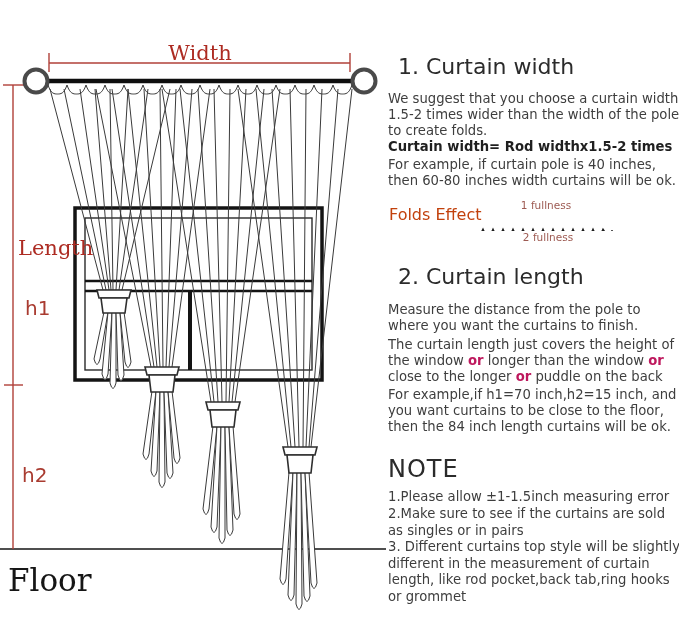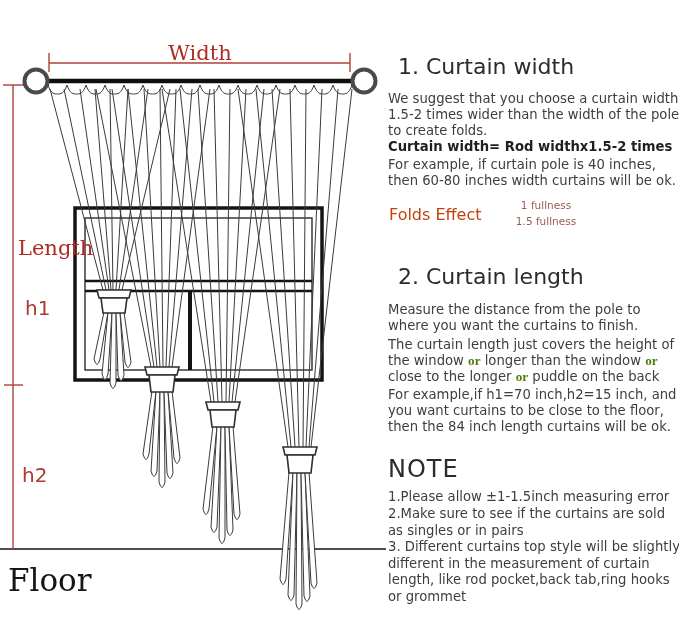--- a/index.html
+++ b/index.html
@@ -6,21 +6,21 @@
   #stage{position:relative;width:679px;height:617px;background:#fff;overflow:hidden;
          font-family:"DejaVu Sans","Liberation Sans",sans-serif;color:#3c3c3c;}
   .title{position:absolute;top:5px;left:0;width:679px;text-align:center;
          font-size:26px;color:#1c1c1c;letter-spacing:.5px;}
   svg{position:absolute;left:0;top:0;}
   #diagram{left:0;top:45px;}
   .col{position:absolute;left:388px;width:294px;}
   .h2x{font-size:22px;color:#2b2b2b;margin:0;font-weight:400;padding-left:10px;}
   .p{font-size:13.2px;line-height:16px;margin:0;color:#3e3e3e;}
   .bold{font-weight:bold;color:#1f1f1f;}
-  .bb{font-weight:bold;color:#4d7c0f;font-family:Liberation Serif, serif;}
+  .bb{font-weight:bold;color:#be185d;}
   .folds{position:absolute;left:388px;top:193px;width:291px;height:58px;}
   .folds-label{position:absolute;left:1px;top:12px;font-size:16px;color:#c2410c;}
   .frow{position:absolute;left:88px;height:17px;display:flex;align-items:center;flex-direction:column;}
   .frow svg{position:static;}
   .flabel{font-size:10.5px;color:#9d5a52;margin-left:6px;white-space:nowrap;}
   .notehead{font-size:24px;color:#2b2b2b;letter-spacing:1px;}
   .noteitem{font-size:13.2px;line-height:16.5px;color:#3e3e3e;}
   .serif{font-family:"DejaVu Serif","Liberation Serif",serif;}
 </style>
 </head>
@@ -128,25 +128,27 @@
   <div class="col p" style="top:157px">For example, if curtain pole is 40 inches, then 60-80 inches width curtains will be ok.</div>
 
   <div class="folds">
     <span class="folds-label">Folds Effect</span>
     <div class="frow" style="top:1px">
       <svg width="134" height="16">
         <line x1="1" y1="8" x2="133" y2="8" stroke="#1c1c1c" stroke-width="1.6"></line>
       </svg>
       <span class="flabel">1 fullness</span>
     </div>
-    <div class="frow" style="top:17px">
-      <svg width="134" height="16">
-        <path fill="none" stroke="#1c1c1c" stroke-width="1.3" d="M1 9 q2.2 -4 4.4 0 t4.4 0 t4.4 0 t4.4 0 t4.4 0 t4.4 0 t4.4 0 t4.4 0 t4.4 0 t4.4 0 t4.4 0 t4.4 0 t4.4 0 t4.4 0 t4.4 0 t4.4 0 t4.4 0 t4.4 0 t4.4 0 t4.4 0 t4.4 0 t4.4 0 t4.4 0 t4.4 0 t4.4 0 t4.4 0 t4.4 0 t4.4 0 t4.4 0 t4.4 0"></path>
+    <div class="frow" style="top:33px">
+      <svg width="138" height="18">
+        <circle cx="2" cy="7" r="1" fill="#1c1c1c"></circle>
+          <circle cx="136" cy="5" r="1" fill="#1c1c1c"></circle>
+        <polyline fill="none" stroke="#1c1c1c" stroke-width="1.3" points="3,11 7,3 12,14 17,3 22,14 27,3 32,14 37,3 42,14 47,3 52,14 57,3 62,14 67,3 72,14 77,3 82,14 87,3 92,14 97,3 102,14 107,3 112,14 117,3 122,14 127,3 132,11"></polyline>
       </svg>
-      <span class="flabel">1.5 fullness</span>
+      <span class="flabel">2 fullness</span>
     </div>
   </div>
 
   <div class="col" style="top:264px">
     <h2 class="h2x">2. Curtain length</h2>
   </div>
   <div class="col p" style="top:302px">Measure the distance from the pole to where you want the curtains to finish.</div>
   <div class="col p" style="top:337px"><span>The curtain length just covers the height of the window </span><span class="bb">or</span><span> longer than the window </span><span class="bb">or</span><span> close to the longer </span><span class="bb">or</span><span> puddle on the back</span></div>
   <div class="col p" style="top:387px">For example,if h1=70 inch,h2=15 inch, and you want curtains to be close to the floor, then the 84 inch length curtains will be ok.</div>
 

